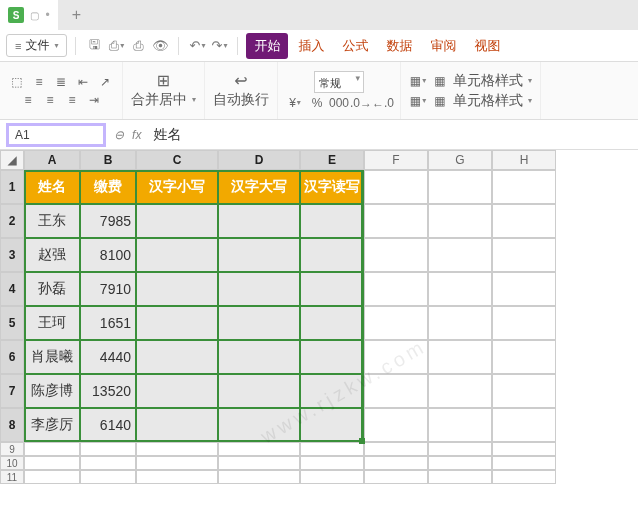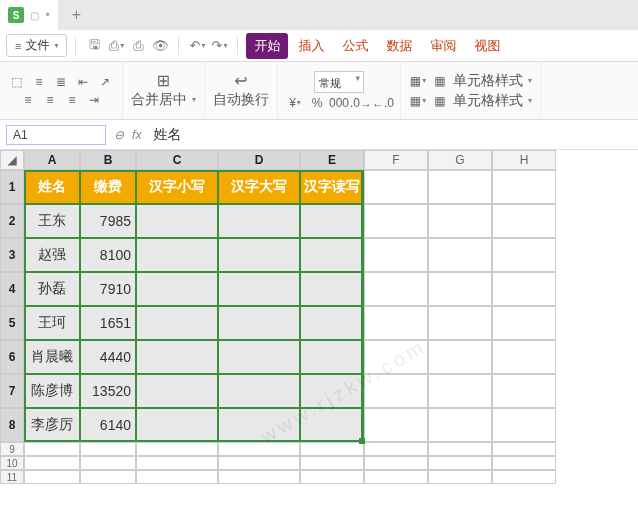--- a/index.html
+++ b/index.html
@@ -29,21 +29,21 @@
 .ribbon-group.stack { flex-direction: column; }
 .ribbon-row { display: flex; gap: 4px; align-items: center; }
 .ribbon-icon { width: 18px; height: 16px; display: flex; align-items: center; justify-content: center; color: #666; font-size: 12px; }
 .ribbon-label { font-size: 14px; color: #555; }
 .dd { font-size: 8px; color: #888; margin-left: 1px; }
 .combo { border: 1px solid #ccc; background: #fff; padding: 4px 14px 1px 4px; font-size: 11px; position: relative; min-width: 50px; }
 .combo::after { content: "▾"; position: absolute; right: 3px; top: 1px; font-size: 9px; color: #888; }
 
 
 .formula-bar { display: flex; align-items: center; border-bottom: 1px solid #ddd; height: 30px; padding: 2px 6px; gap: 8px; }
-.namebox { border: 1px solid #c4b5fd; width: 100px; padding: 2px 6px; font-size: 12px; color: #444; }
+.namebox { border: 3px solid #c4b5fd; width: 100px; padding: 2px 6px; font-size: 12px; color: #444; }
 .fx-icons { display: flex; gap: 8px; color: #888; font-style: italic; }
 .fx-input { flex: 1; font-size: 14px; color: #333; padding: 0 4px; }
 
 
 .sheet { display: grid; grid-template-columns: 24px 56px 56px 82px 82px 64px 64px 64px 64px; font-size: 12px; }
 .sheet .colhead, .sheet .rowhead, .sheet .corner { background: #f3f3f3; border: 0.5px solid #ccc; display: flex; align-items: center; justify-content: center; color: #666; height: 20px; }
 .sheet .colhead.sel { background: #d8d8d8; font-weight: bold; color: #222; }
 .sheet .corner { background: #f3f3f3; }
 .sheet .rowhead { height: 34px; }
 .sheet .rowhead.sel { background: #d8d8d8; font-weight: bold; color: #222; }

